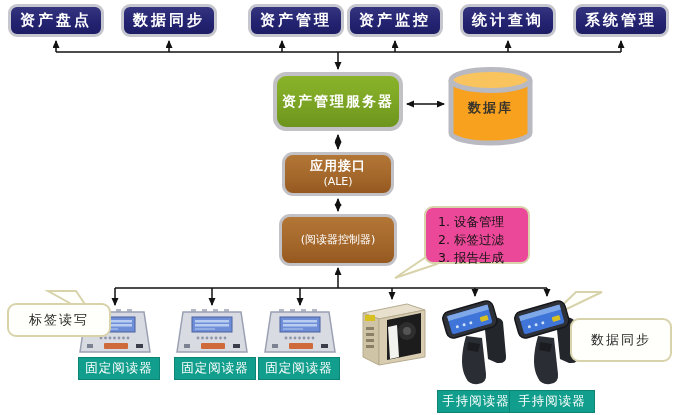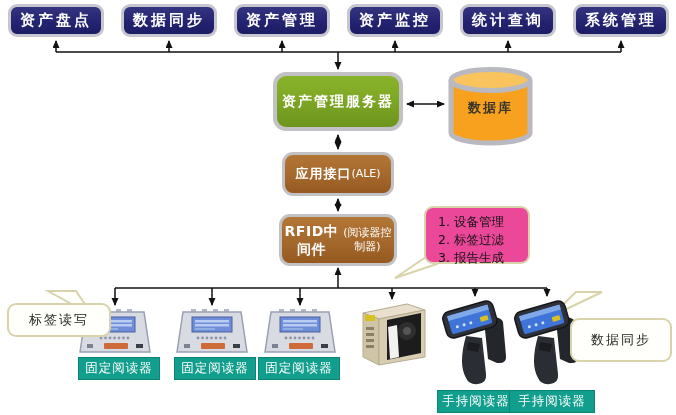--- a/index.html
+++ b/index.html
@@ -28,21 +28,21 @@
   
   .db-wrap{left:447px;top:65px;width:87px;height:83px;z-index:2;}
   .db-label{
     position:absolute;left:0;top:34px;width:100%;text-align:center;
     color:#3a352b;font-size:13px;font-weight:bold;letter-spacing:2px;
   }
 
   
   .brown-box{
     z-index:2;box-sizing:border-box;
-    display:flex;align-items:center;justify-content:center;
+    display:flex;flex-direction:column;align-items:center;justify-content:center;
     background:linear-gradient(180deg,#b27636 0%,#a5682c 55%,#95581f 100%);
     border:3px solid #c2c2c6;border-radius:11px;
     color:#ffffff;text-align:center;line-height:1.3;
   }
   .iface-box{left:282px;top:152px;width:112px;height:44px;}
   .mw-box{left:279px;top:214px;width:118px;height:52px;}
   .brown-title{font-size:13px;font-weight:bold;letter-spacing:1px;}
   .mw-title{font-size:14px;font-weight:bold;letter-spacing:.5px;}
   .brown-sub{font-size:11px;}
 
@@ -109,21 +109,21 @@
       <line x1="547" y1="288" x2="547" y2="296" marker-end="url(#ah)"></line>
     </g>
   </svg>
 
   <div class="abs module-box" style="left:8px;top:4px">
       <span>资产盘点</span>
     </div>
   <div class="abs module-box" style="left:121px;top:4px">
       <span>数据同步</span>
     </div>
-  <div class="abs module-box" style="left:234px;top:4px">
+  <div class="abs module-box" style="left:248px;top:4px">
       <span>资产管理</span>
     </div>
   <div class="abs module-box" style="left:347px;top:4px">
       <span>资产监控</span>
     </div>
   <div class="abs module-box" style="left:460px;top:4px">
       <span>统计查询</span>
     </div>
   <div class="abs module-box" style="left:573px;top:4px">
       <span>系统管理</span>
@@ -140,21 +140,20 @@
   <div class="abs server-box">
     <span>资产管理服务器</span>
   </div>
 
   <div class="abs brown-box iface-box">
     <div class="brown-title">应用接口</div>
     <div class="brown-sub">(ALE)</div>
   </div>
 
   <div class="abs brown-box mw-box">
-    <div class="mw-title">RFID中间件</div>
     <div class="brown-sub">(阅读器控制器)</div>
   </div>
 
   <svg class="abs tail" style="left:394px;top:256px" width="44" height="24">
     <polygon points="32,1 43,8 1,22" fill="#fffffb" stroke="#d8d3ab" stroke-width="2"></polygon>
   </svg>
   <div class="abs note-box">
     <div>1. 设备管理</div>
     <div>2. 标签过滤</div>
     <div>3. 报告生成</div>

